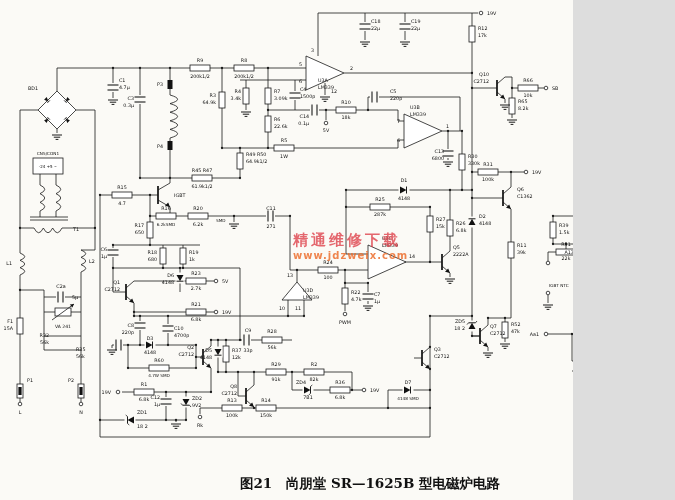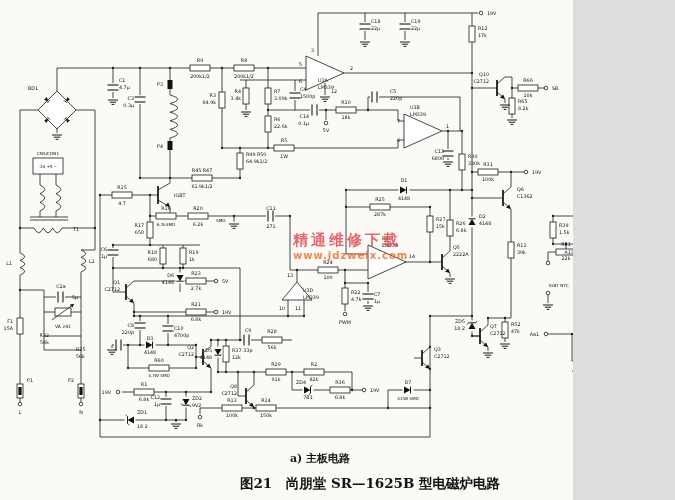--- a/index.html
+++ b/index.html
@@ -858,15 +858,14 @@
       <text x="594" y="349" text-anchor="middle" font-size="4.8" fill="#101010" font-family="DejaVu Sans, sans-serif">CN2</text>
       <text x="594" y="364" text-anchor="middle" font-size="4.8" fill="#101010" font-family="DejaVu Sans, sans-serif">2</text>
       <text x="594" y="374" text-anchor="middle" font-size="4.8" fill="#101010" font-family="DejaVu Sans, sans-serif">1</text>
       <text x="594" y="385" text-anchor="middle" font-size="4.2" fill="#101010" font-family="DejaVu Sans, sans-serif">CON2</text>
       <text x="658" y="368" text-anchor="start" font-size="4.8" fill="#101010" font-family="DejaVu Sans, sans-serif">5V</text>
     </svg>
   <div class="wm">
     <div class="l1">精通维修下载</div>
     <div class="l2">www.jdzweix.com</div>
   </div>
-  <div class="cap-a">a) 主板电路</div>
   <div class="cap-t">图21　尚朋堂 SR—1625B 型电磁炉电路</div>
 </div>
 
 </body></html>

